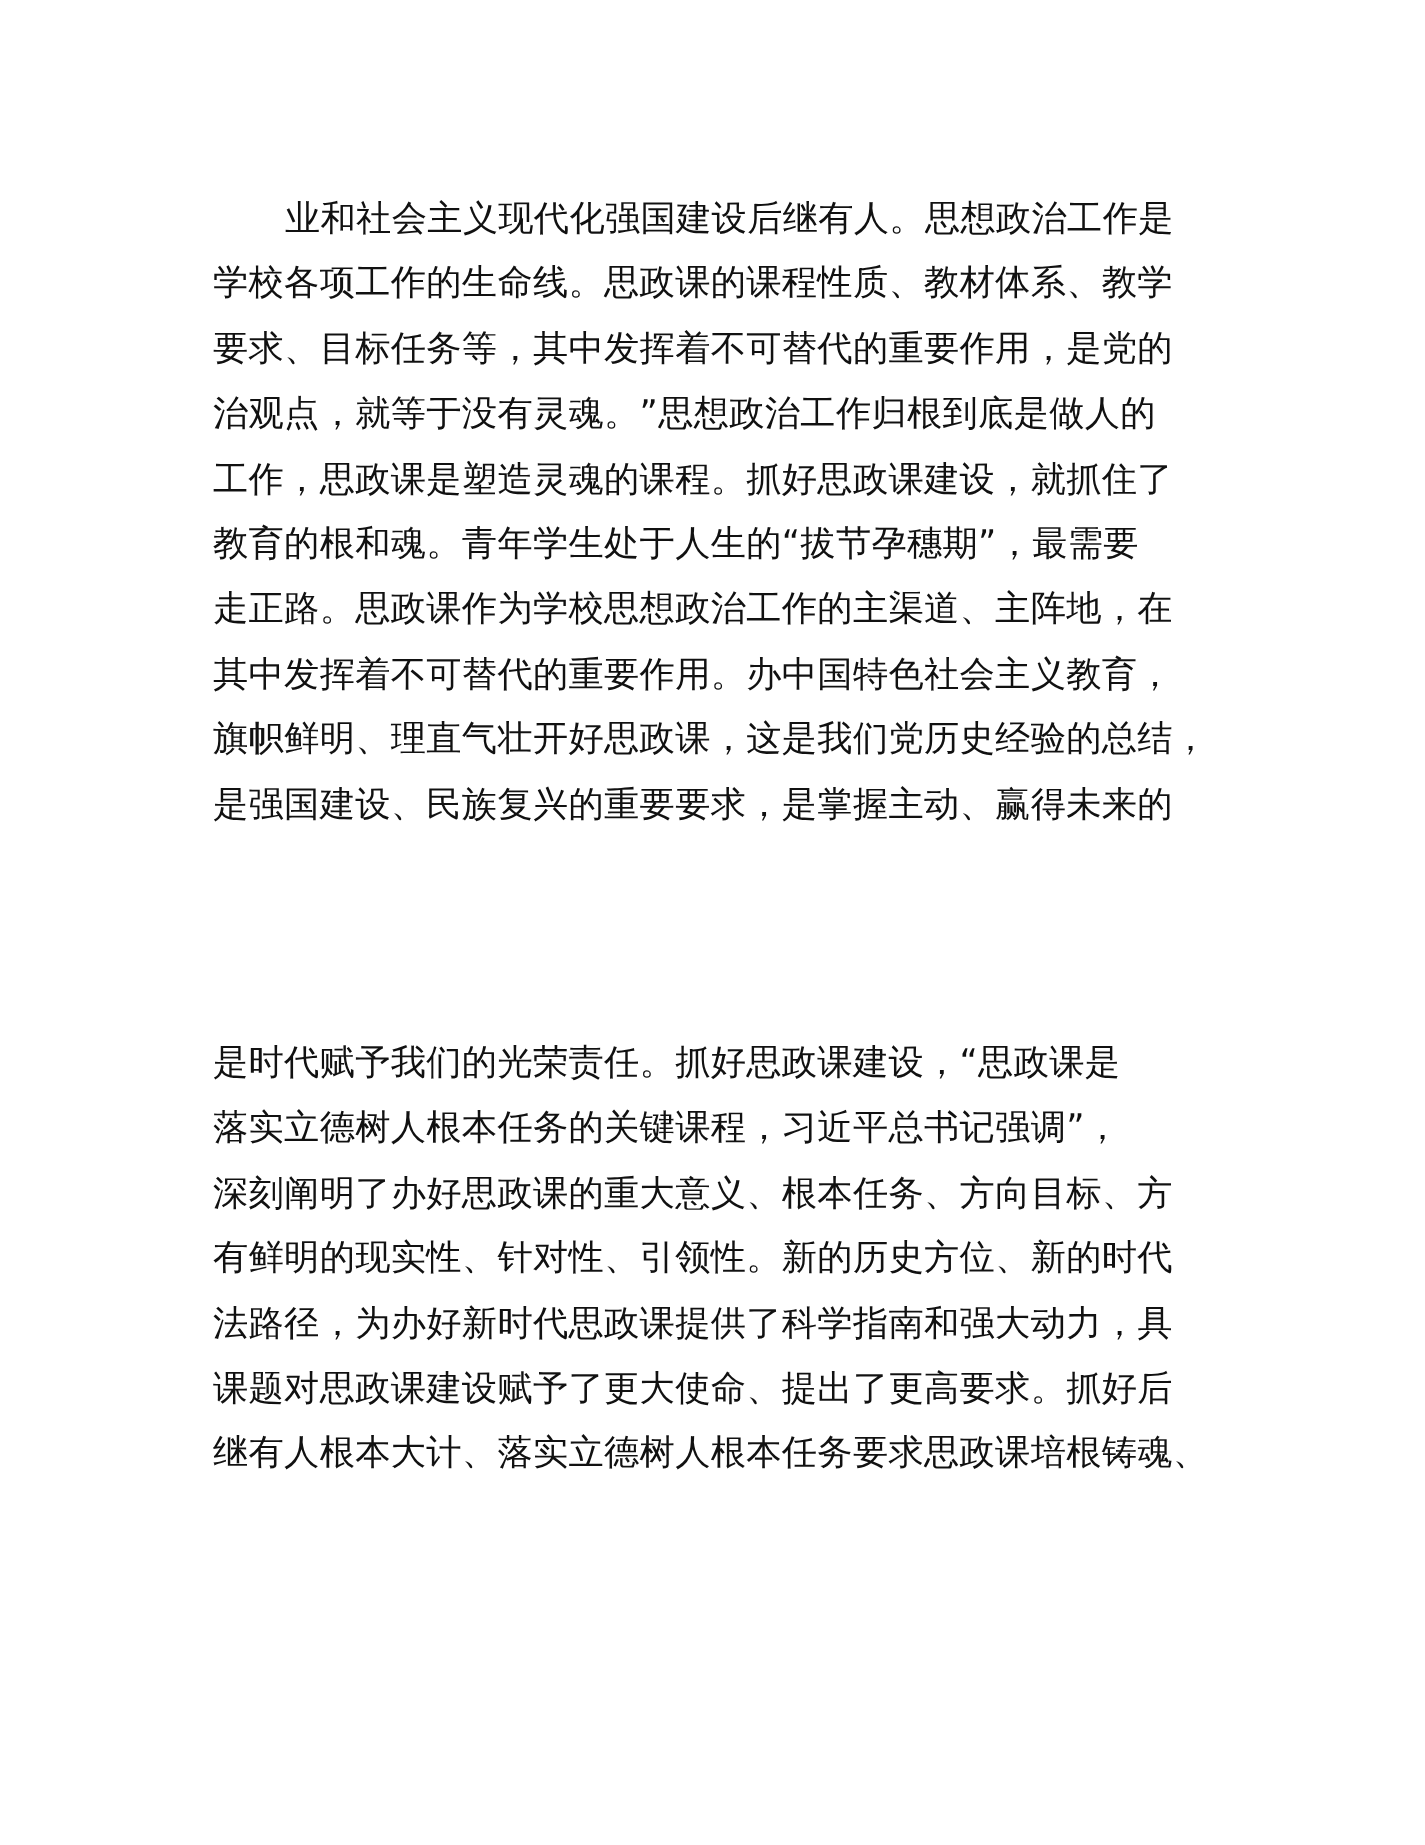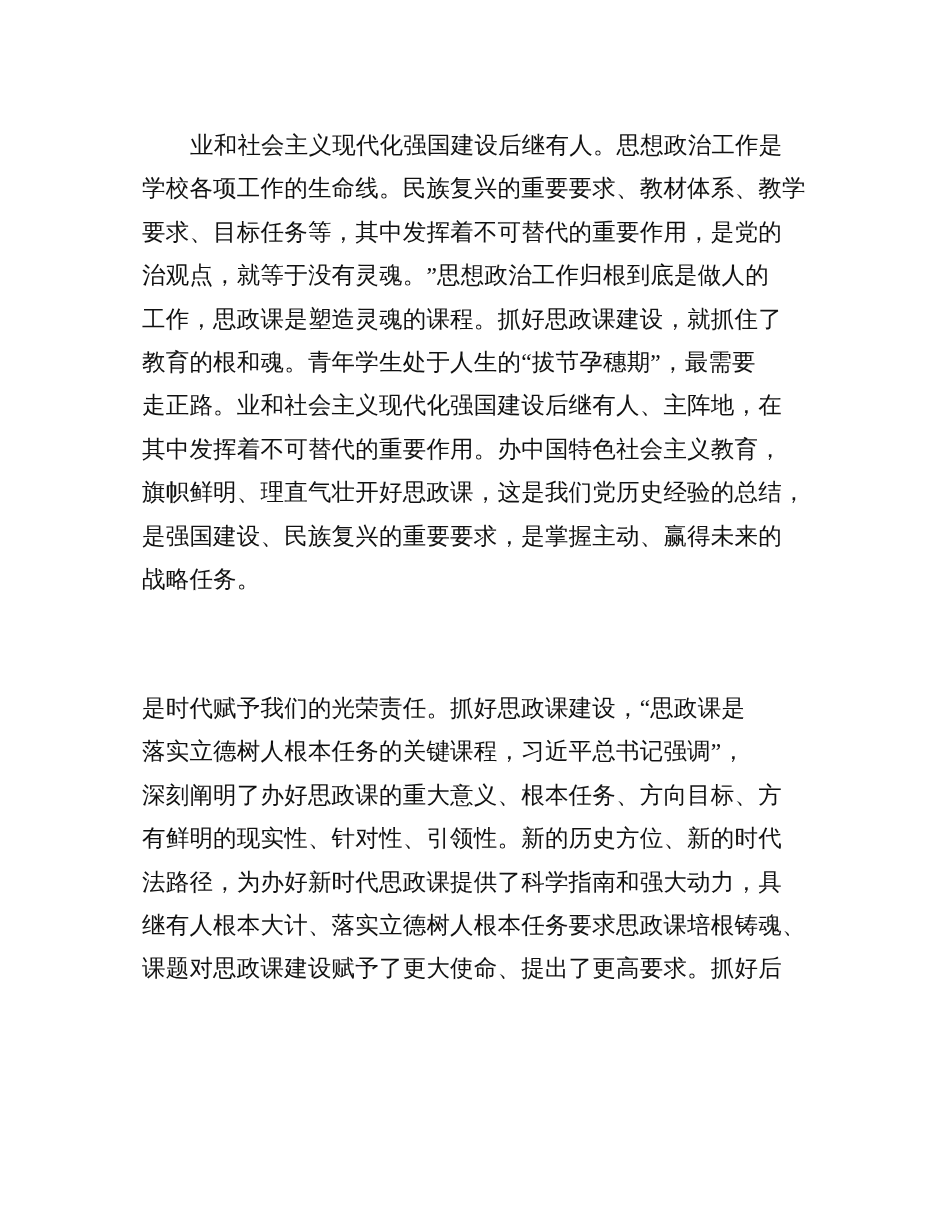--- a/index.html
+++ b/index.html
@@ -14,21 +14,20 @@
       overflow: hidden;
       font-family: "DejaVu Sans", "Liberation Sans", sans-serif;
       color: #111111;
     }
     .page {
       position: absolute;
       left: 0; top: 0;
       width: 950px;
       height: 1210px;
       background: #ffffff;
-      font-family: Liberation Serif, serif;
     }
     .paragraph {
       position: absolute;
       left: 142px;
       width: 700px;
     }
     .line {
       height: 43.4px;
       line-height: 43.4px;
       font-size: 23.5px;
@@ -41,35 +40,34 @@
     #p1 { top: 124px; }
     #p2 { top: 687px; }
   </style>
 </head>
 <body>
 
 <div class="page">
 
   <div class="paragraph" id="p1">
     <div class="line indent">业和社会主义现代化强国建设后继有人。思想政治工作是</div>
-    <div class="line">学校各项工作的生命线。民族复兴的重要要求、教材体系、教学</div>
+    <div class="line">学校各项工作的生命线。思政课的课程性质、教材体系、教学</div>
     <div class="line">要求、目标任务等，其中发挥着不可替代的重要作用，是党的</div>
     <div class="line">治观点，就等于没有灵魂。”思想政治工作归根到底是做人的</div>
     <div class="line">工作，思政课是塑造灵魂的课程。抓好思政课建设，就抓住了</div>
     <div class="line">教育的根和魂。青年学生处于人生的“拔节孕穗期”，最需要</div>
-    <div class="line">走正路。业和社会主义现代化强国建设后继有人、主阵地，在</div>
+    <div class="line">走正路。思政课作为学校思想政治工作的主渠道、主阵地，在</div>
     <div class="line">其中发挥着不可替代的重要作用。办中国特色社会主义教育，</div>
     <div class="line">旗帜鲜明、理直气壮开好思政课，这是我们党历史经验的总结，</div>
     <div class="line">是强国建设、民族复兴的重要要求，是掌握主动、赢得未来的</div>
-    <div class="line">战略任务。</div>
   </div>
 
   <div class="paragraph" id="p2">
     <div class="line">是时代赋予我们的光荣责任。抓好思政课建设，“思政课是</div>
     <div class="line">落实立德树人根本任务的关键课程，习近平总书记强调”，</div>
     <div class="line">深刻阐明了办好思政课的重大意义、根本任务、方向目标、方</div>
     <div class="line">有鲜明的现实性、针对性、引领性。新的历史方位、新的时代</div>
     <div class="line">法路径，为办好新时代思政课提供了科学指南和强大动力，具</div>
+    <div class="line">课题对思政课建设赋予了更大使命、提出了更高要求。抓好后</div>
     <div class="line">继有人根本大计、落实立德树人根本任务要求思政课培根铸魂、</div>
-    <div class="line">课题对思政课建设赋予了更大使命、提出了更高要求。抓好后</div>
   </div>
 
 </div>
 
 </body></html>

